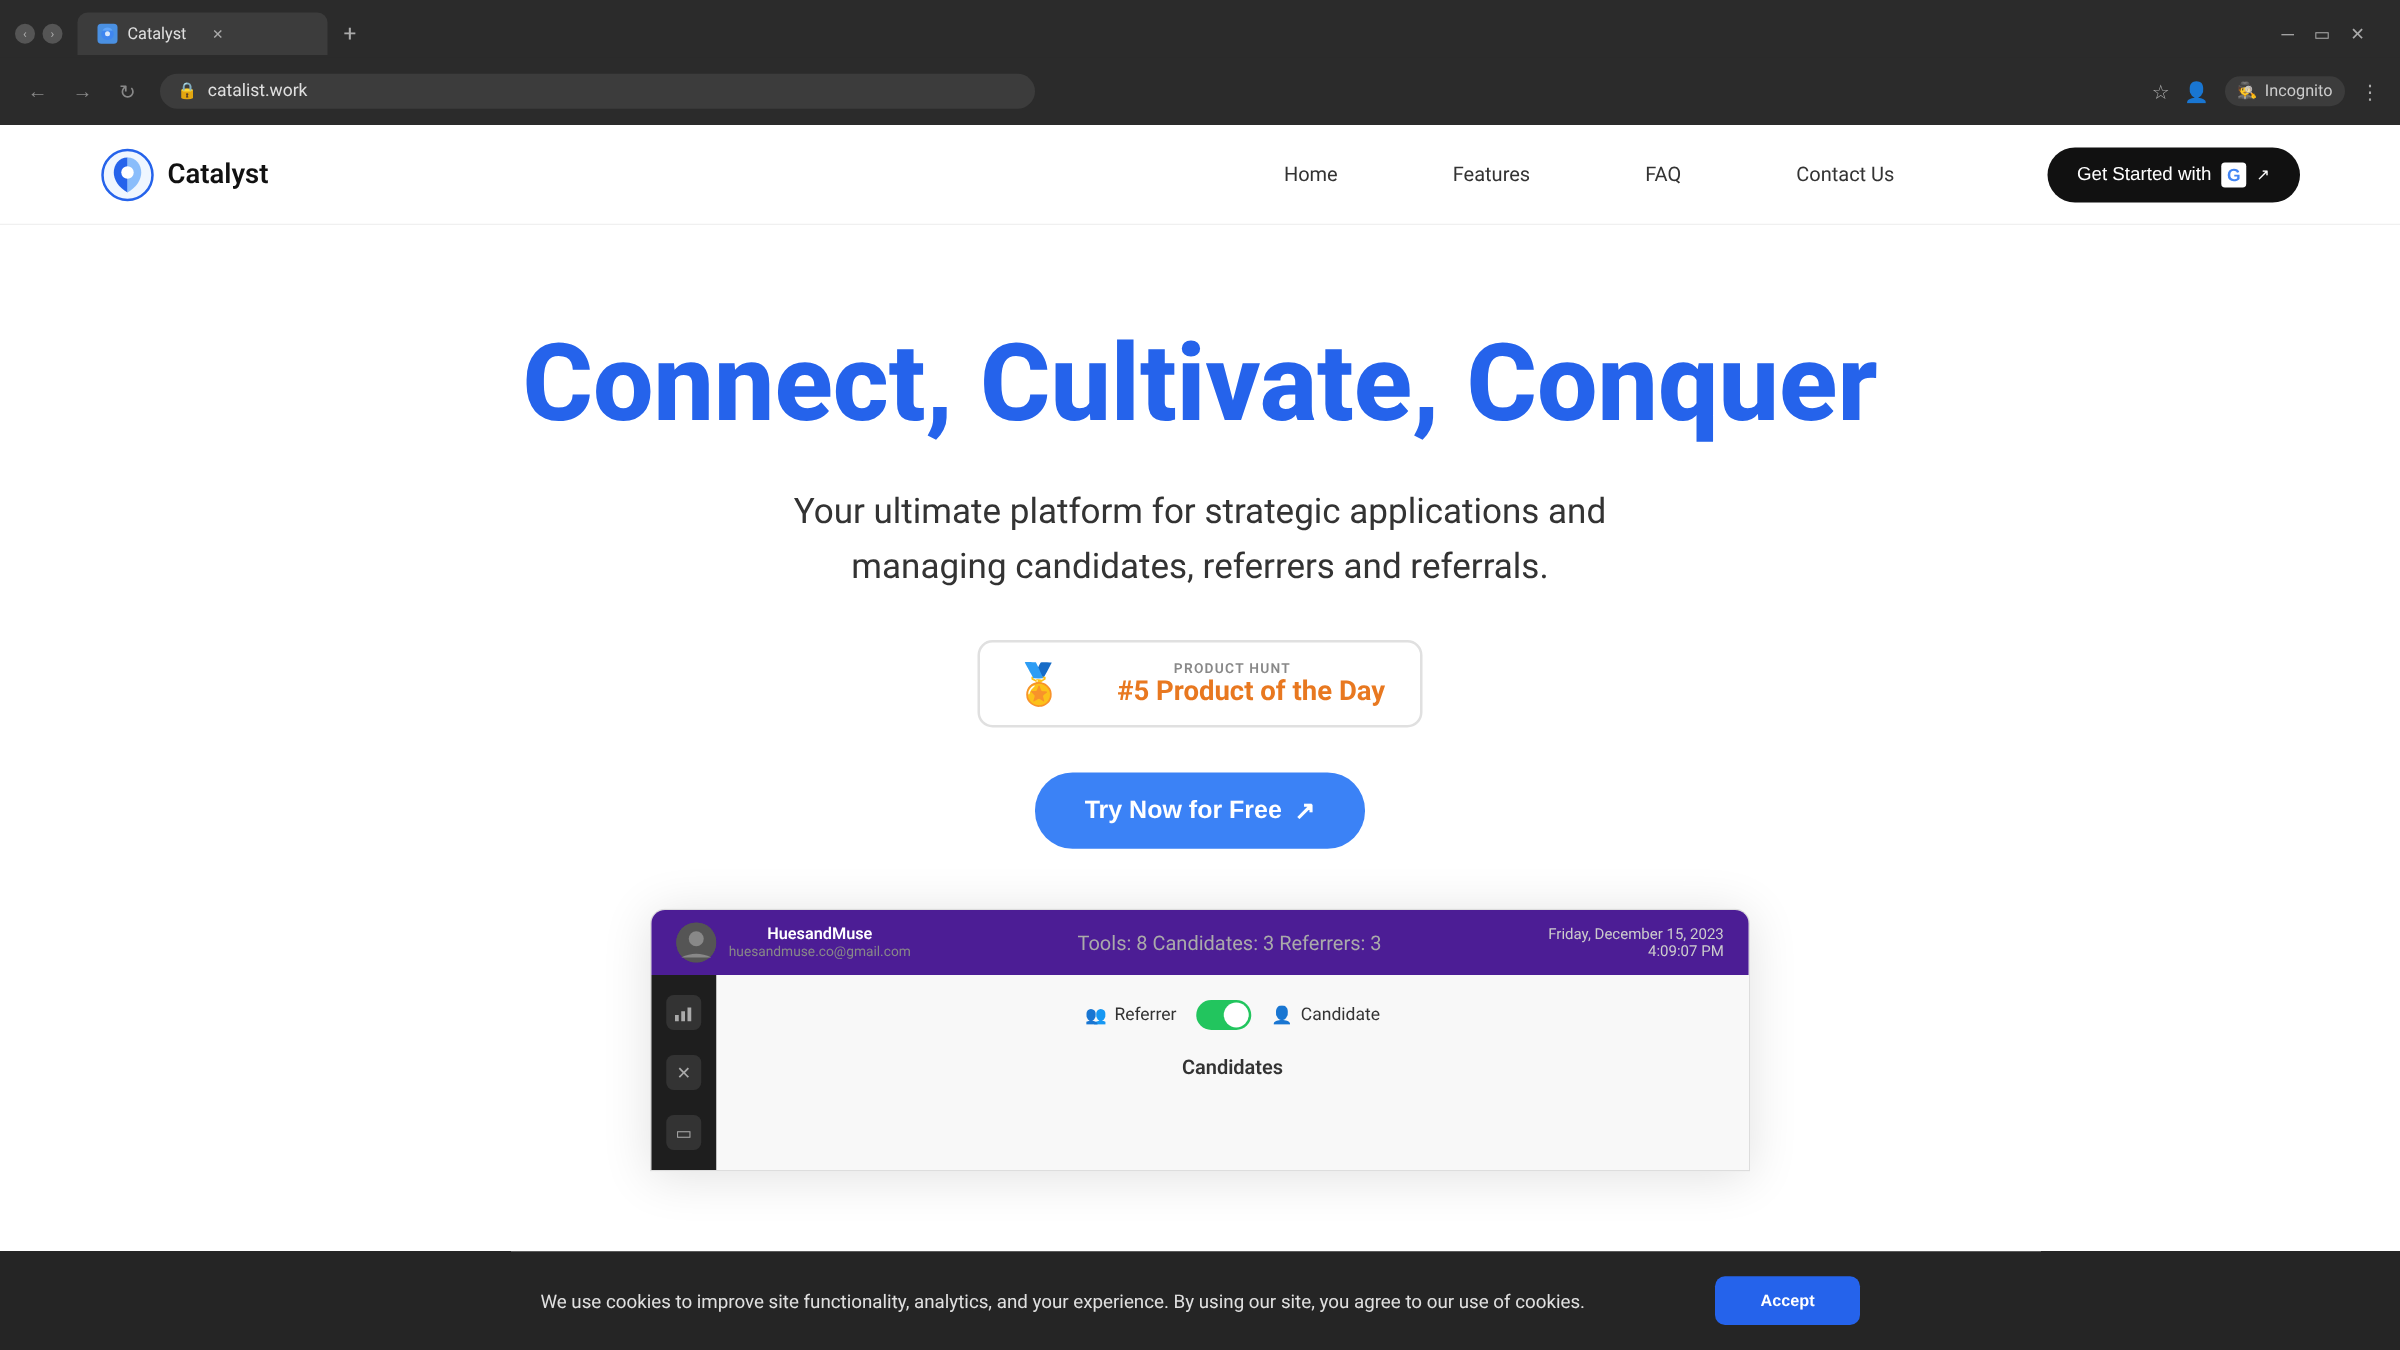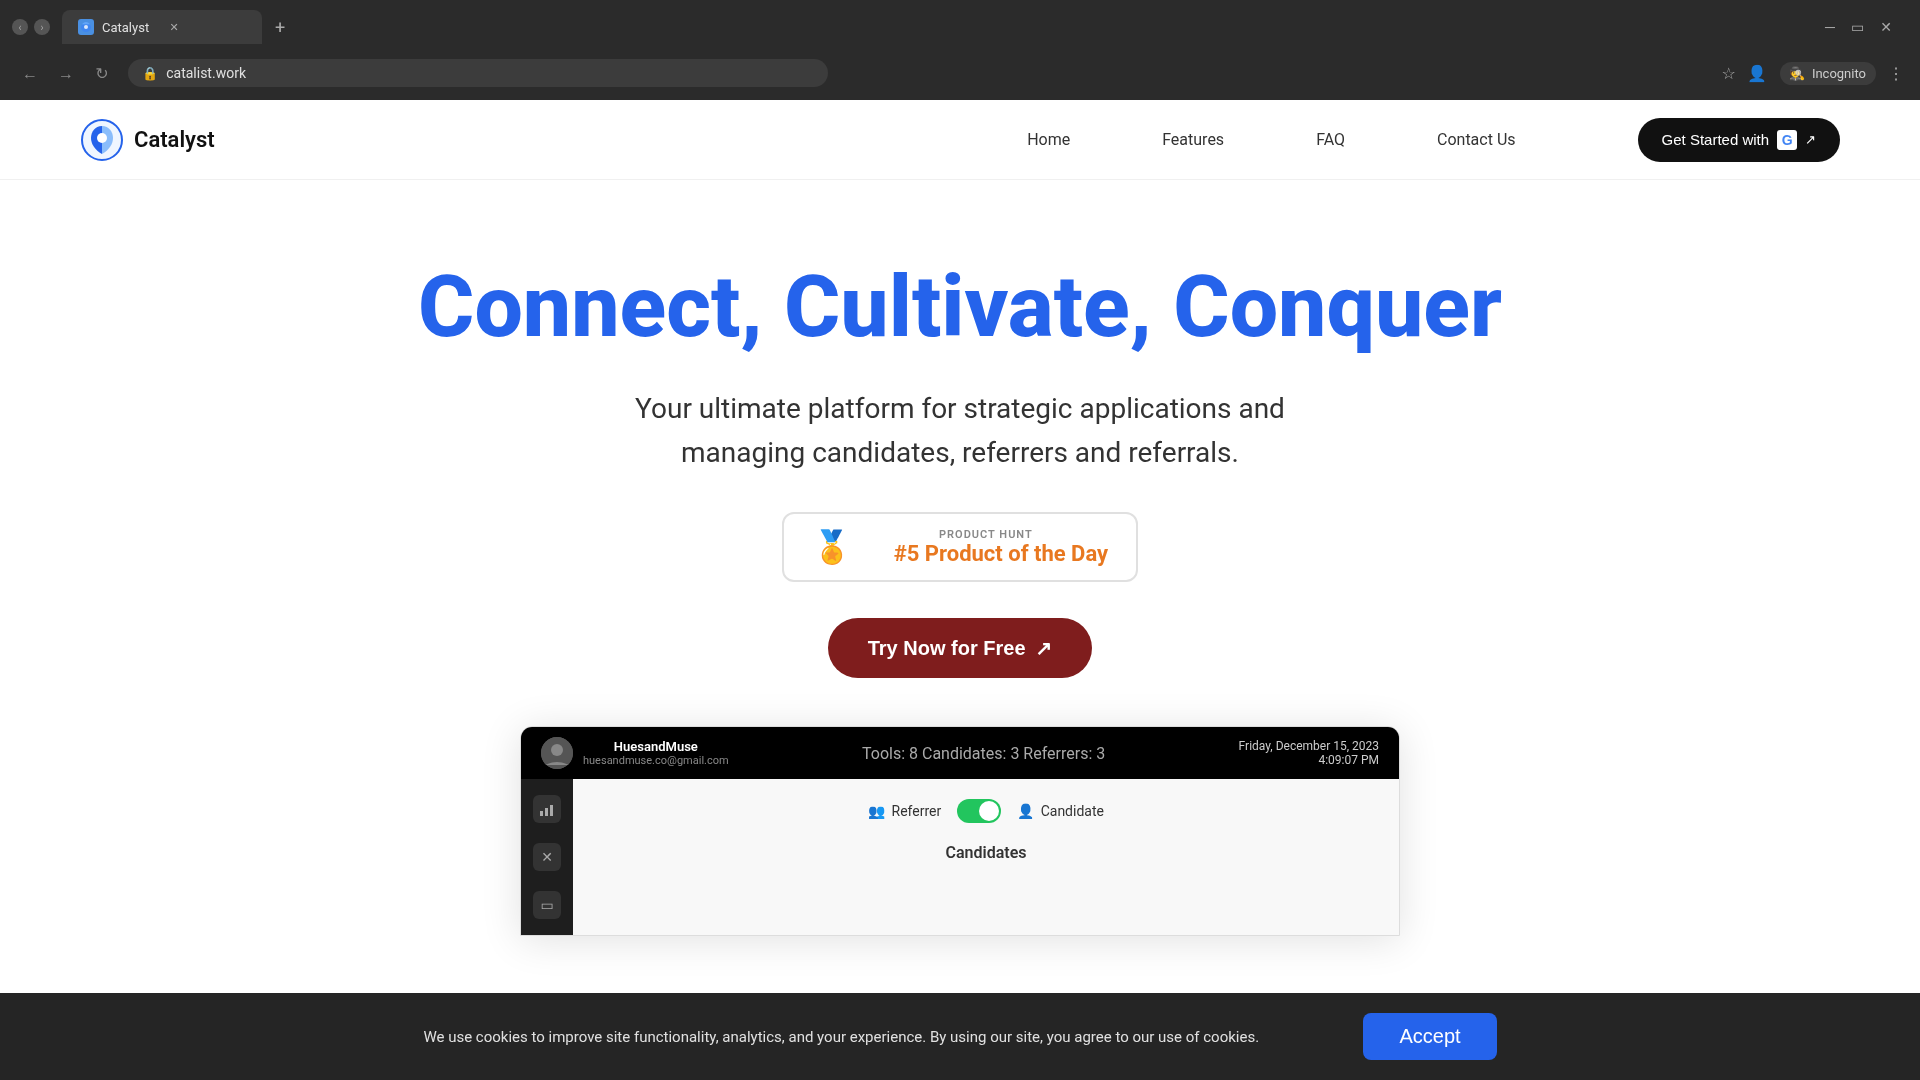--- a/index.html
+++ b/index.html
@@ -253,21 +253,21 @@
       letter-spacing: 1px;
       text-transform: uppercase;
     }
     .ph-text-main {
       font-size: 22px;
       font-weight: 700;
       color: #e87820;
       margin-left: 30px;
     }
     .try-btn {
-      background: #7f1d1d;
+      background: #3b82f6;
       color: #fff;
       border: none;
       border-radius: 30px;
       padding: 18px 40px;
       font-size: 20px;
       font-weight: 600;
       cursor: pointer;
       display: inline-flex;
       align-items: center;
       gap: 10px;
@@ -276,21 +276,21 @@
     
     .app-preview {
       margin: 48px auto 0;
       width: 880px;
       border-radius: 12px 12px 0 0;
       overflow: hidden;
       border: 1px solid #ddd;
       box-shadow: 0 4px 40px rgba(0,0,0,0.12);
     }
     .app-topbar {
-      background: #000000;
+      background: #4c1d95;
       padding: 10px 20px;
       display: flex;
       align-items: center;
       justify-content: space-between;
       color: #ccc;
       font-size: 12px;
     }
     .app-topbar-left {
       display: flex;
       align-items: center;
@@ -380,22 +380,22 @@
       z-index: 1000;
       font-size: 15px;
     }
     .cookie-text { flex: 1; text-align: left; max-width: 900px; }
     .cookie-accept {
       background: #2563eb;
       color: #fff;
       border: none;
       border-radius: 8px;
       padding: 12px 36px;
-      font-size: 20px;
-      font-weight: 400;
+      font-size: 13px;
+      font-weight: 700;
       cursor: pointer;
       white-space: nowrap;
     }
 
     
     .google-g {
       display: inline-flex;
       align-items: center;
       justify-content: center;
       width: 20px;

